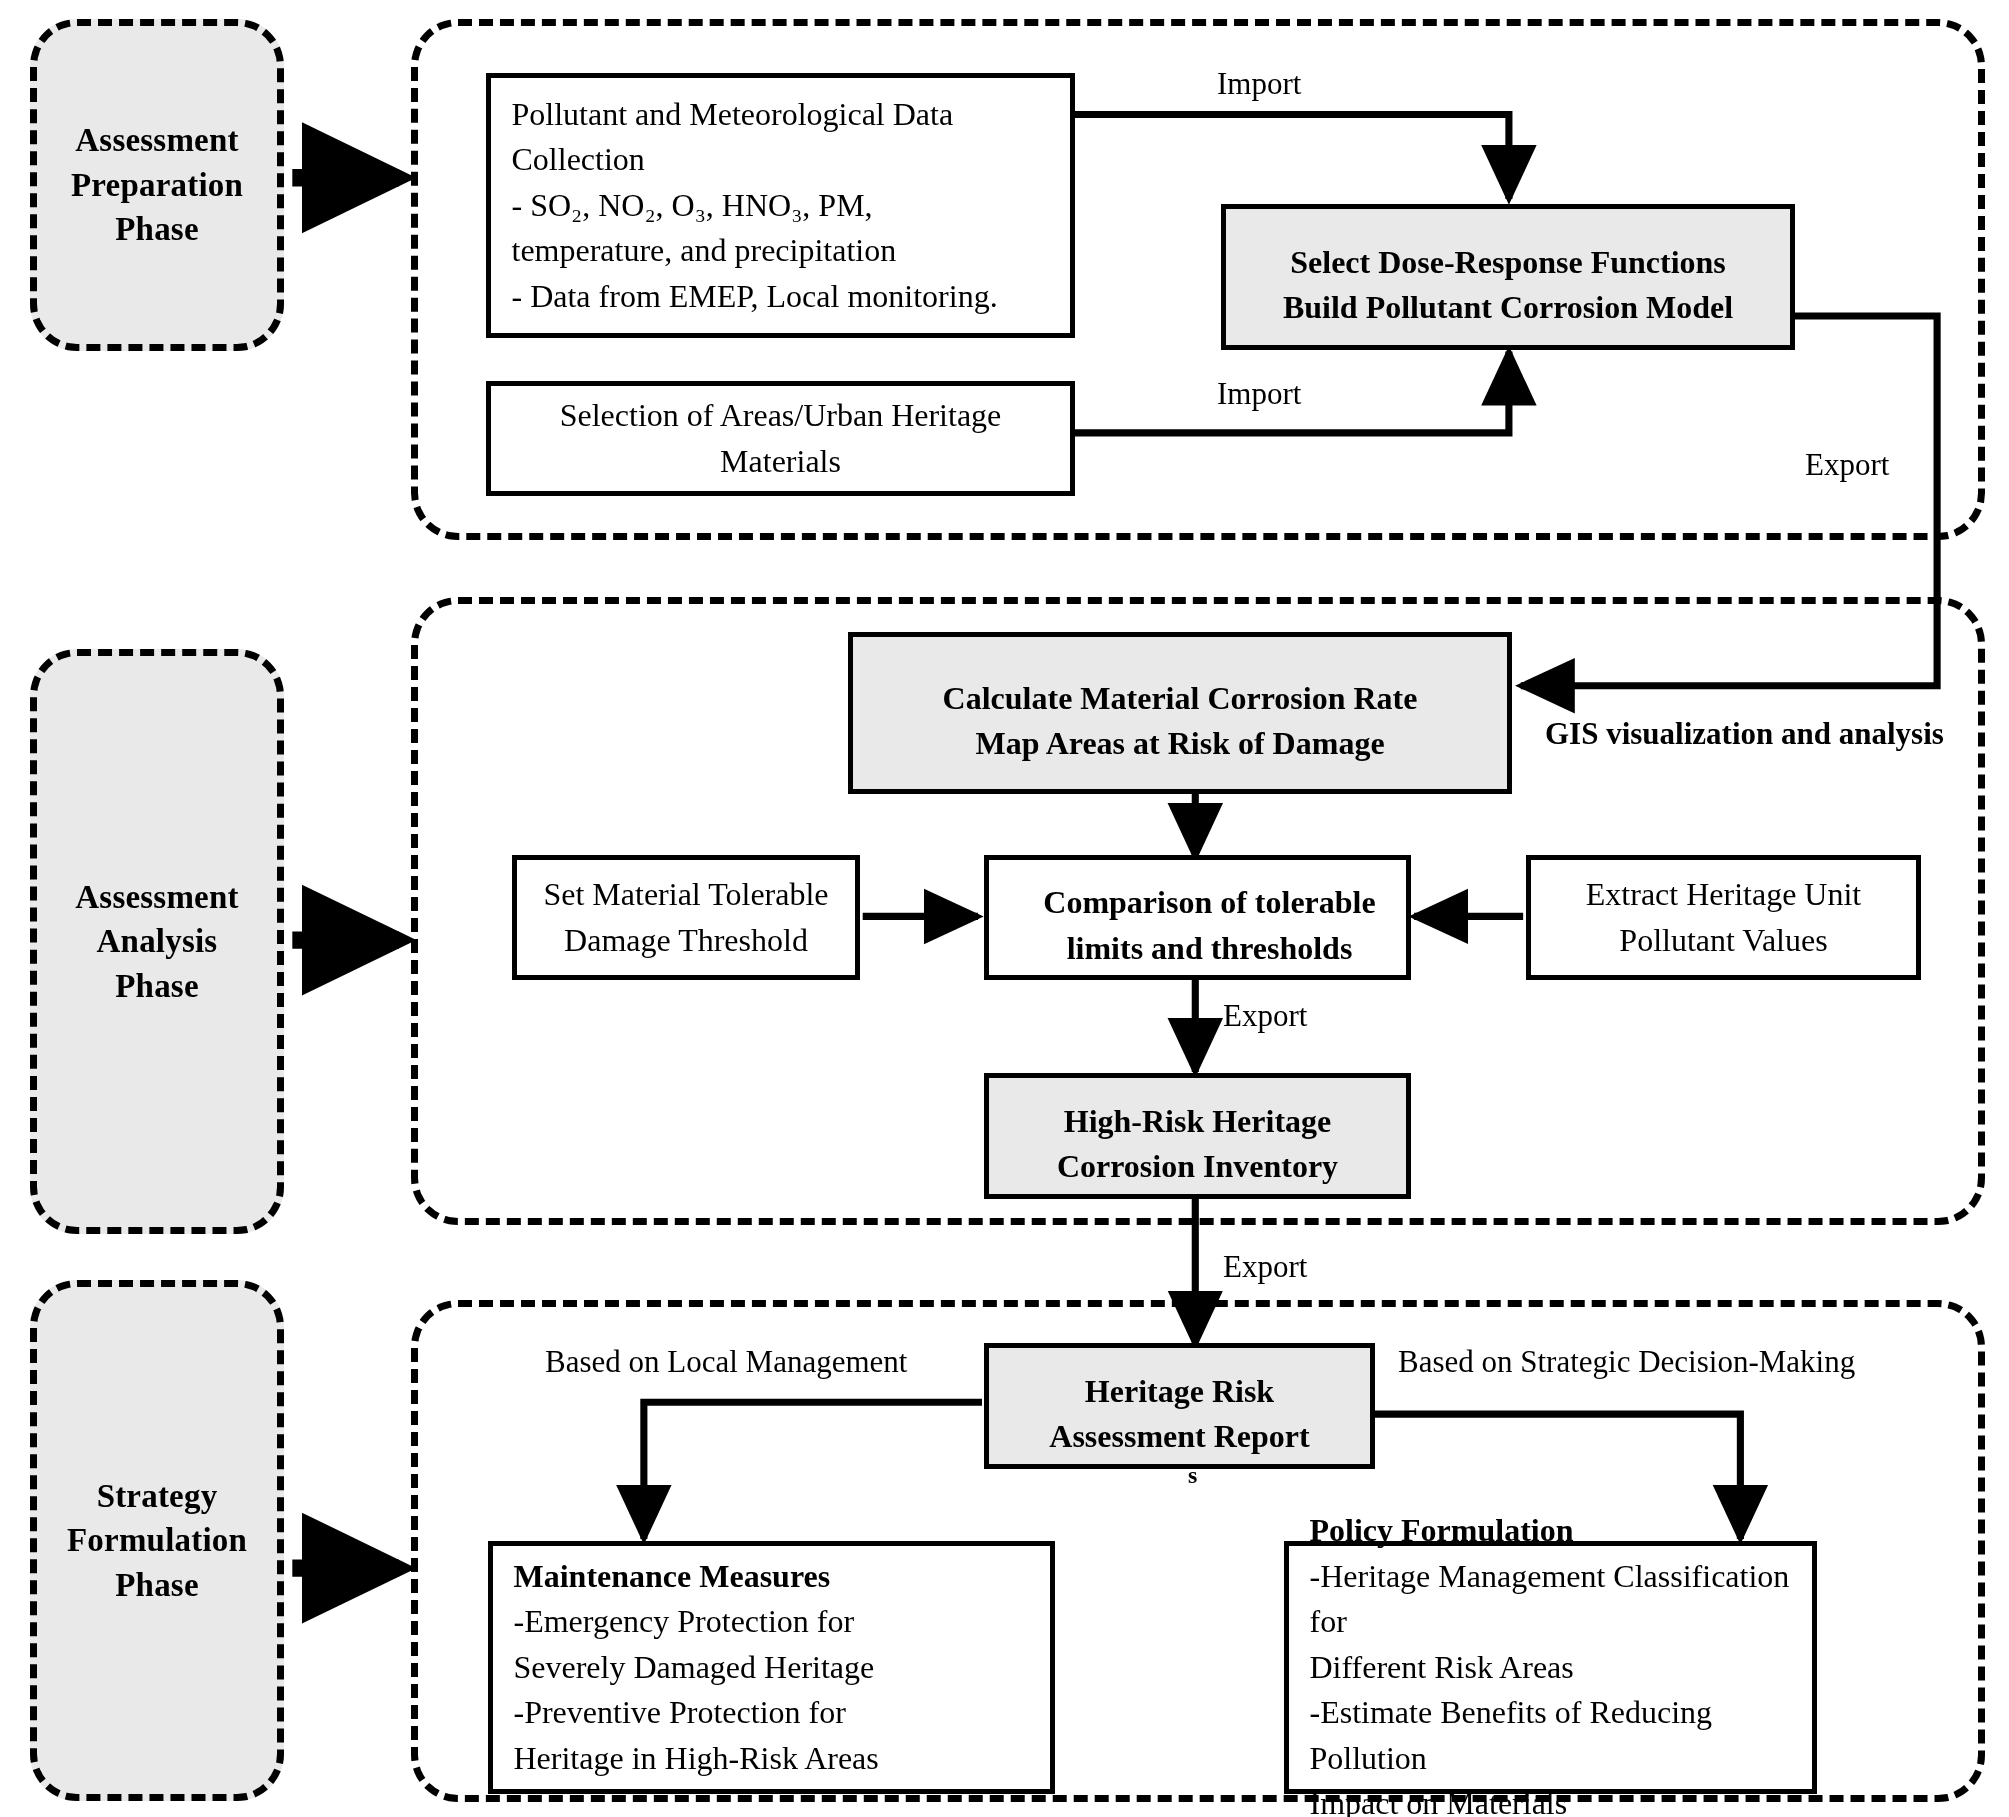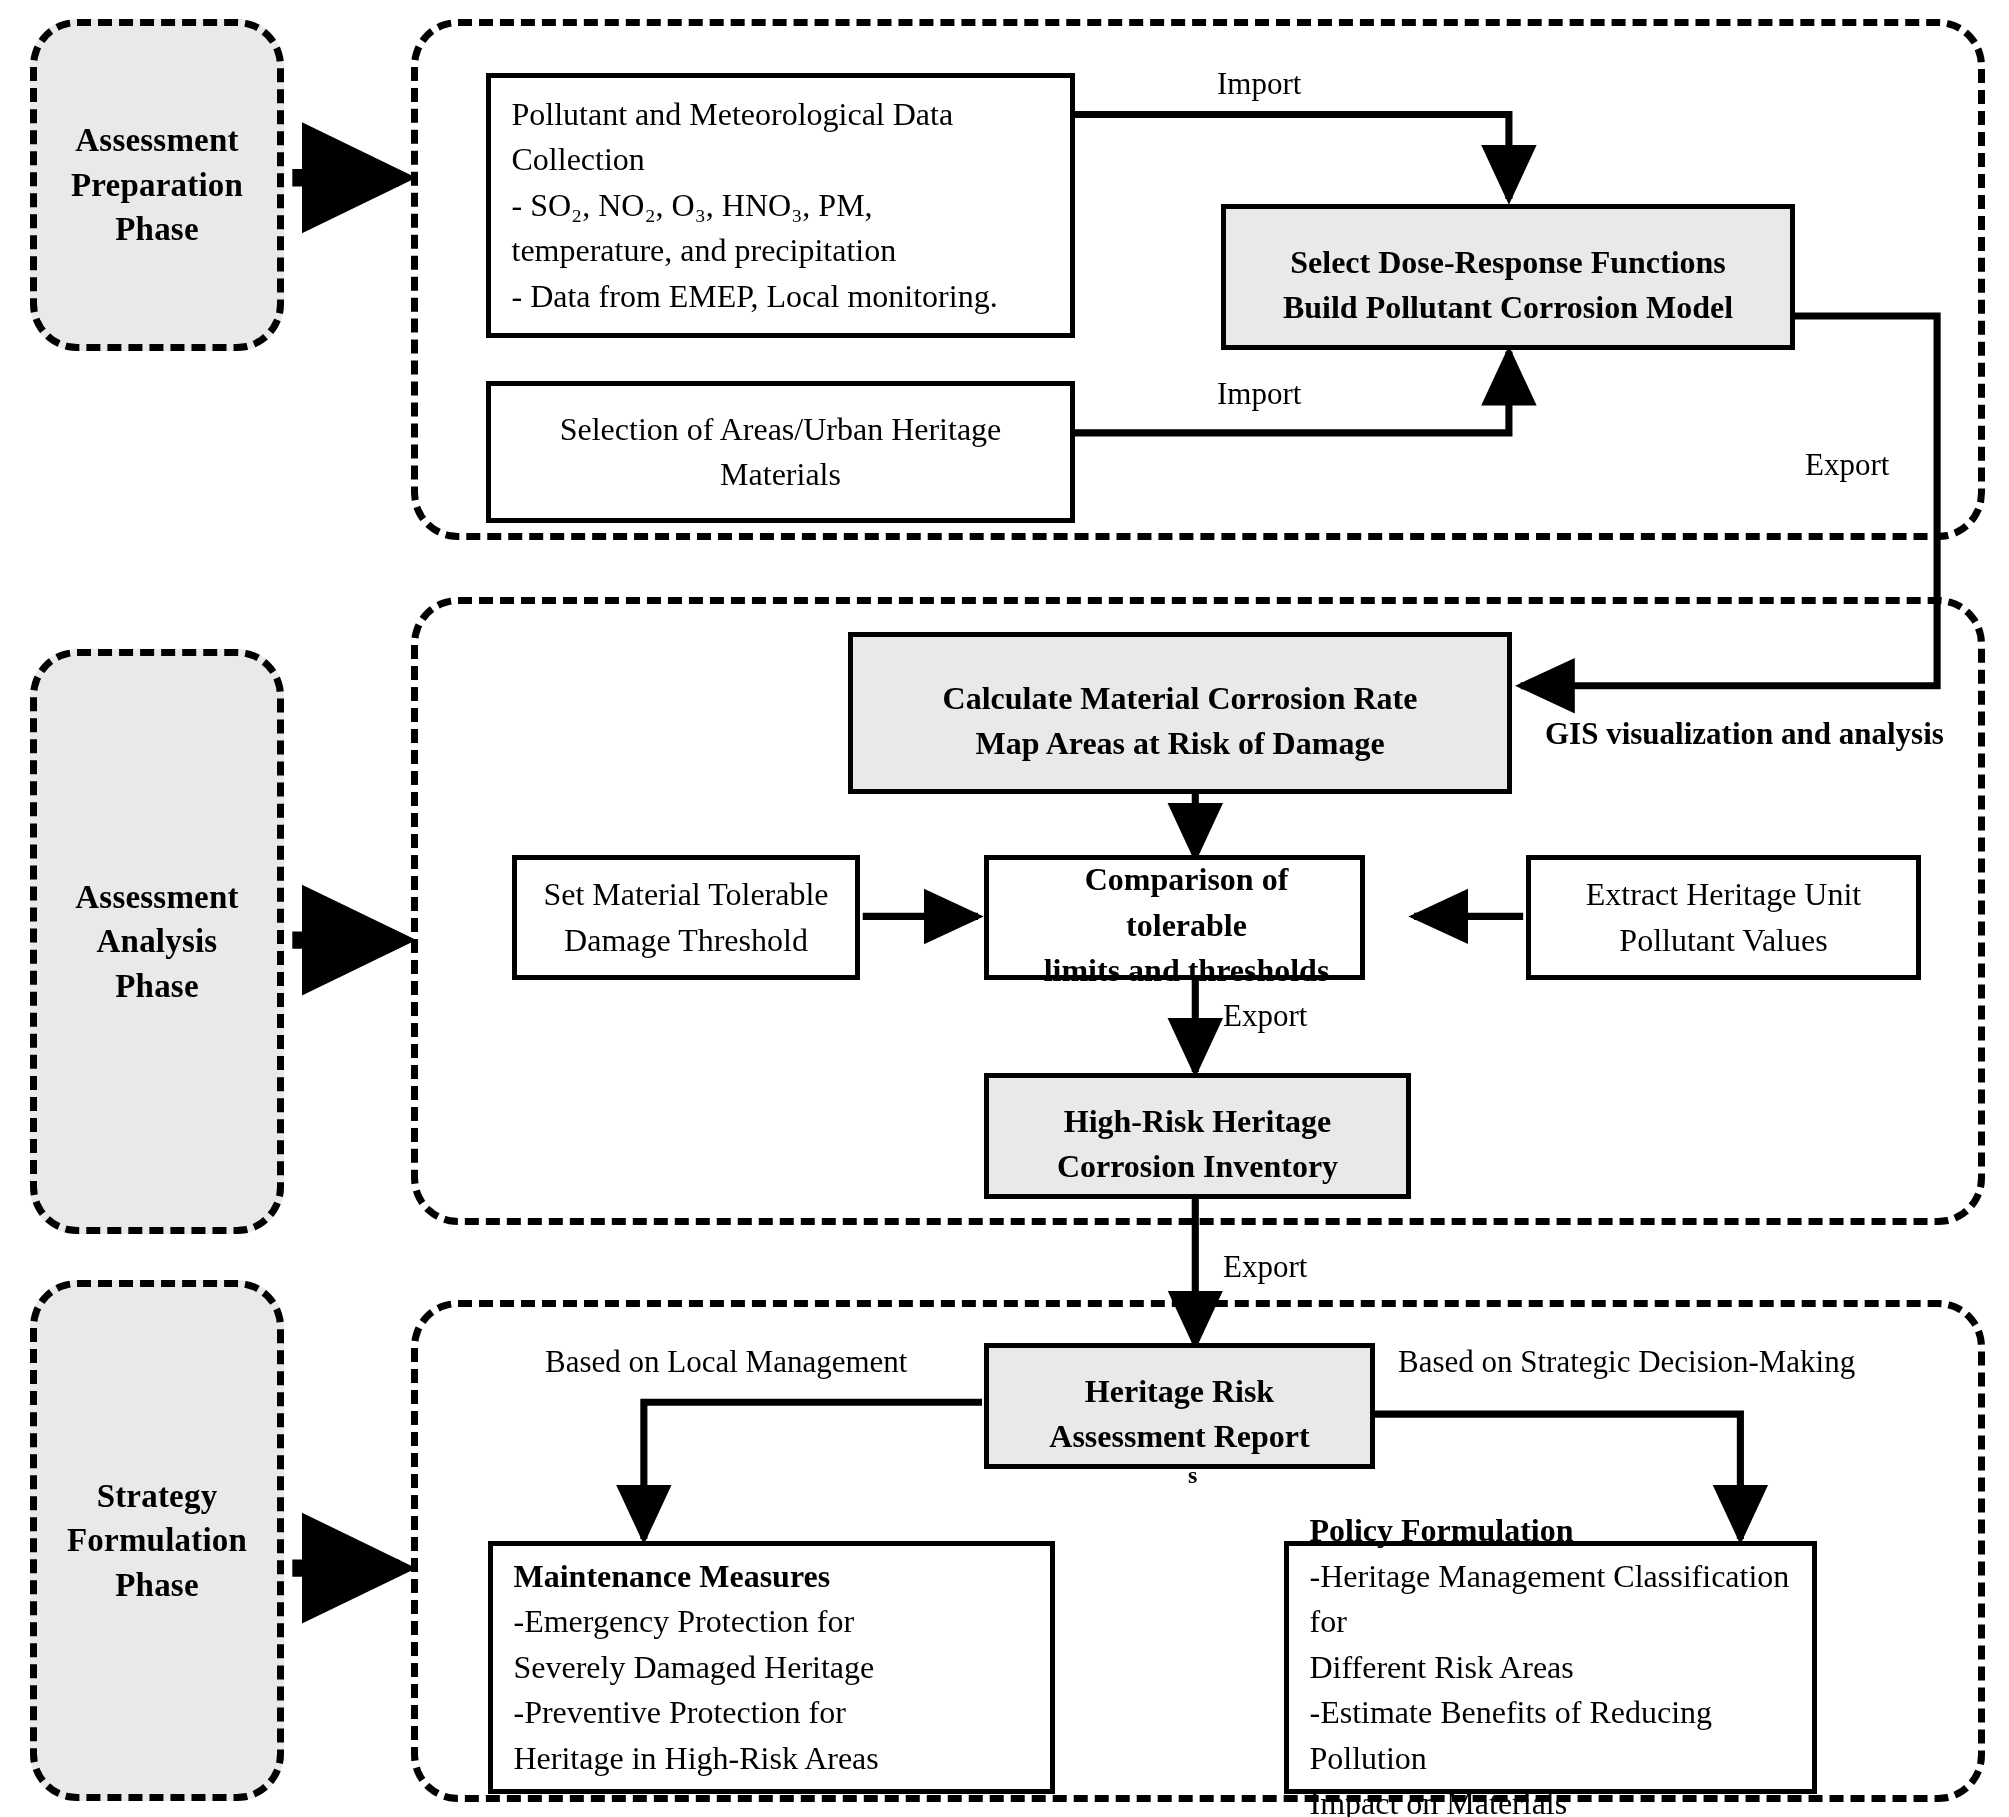--- a/index.html
+++ b/index.html
@@ -131,21 +131,21 @@
   <div class="node left" style="left:486px;top:73px;width:589px;height:265px;">
     <div class="txt">
       <span>Pollutant and Meteorological Data</span><br>
       <span>Collection</span><br>
       <span>- SO₂, NO₂, O₃, HNO₃, PM,</span><br>
       <span>temperature, and precipitation</span><br>
       <span>- Data from EMEP, Local monitoring.</span>
     </div>
   </div>
 
-  <div class="node center" style="left:486px;top:381px;width:589px;height:142px;">
+  <div class="node center" style="left:486px;top:381px;width:589px;height:115px;">
     <div class="txt">
       <span>Selection of Areas/Urban Heritage</span><br>
       <span>Materials</span>
     </div>
   </div>
 
   <div class="node center bold gray" style="left:1221px;top:204px;width:574px;height:146px;">
     <div class="txt">
       <span>Select Dose-Response Functions</span><br>
       <span>Build Pollutant Corrosion Model</span>
@@ -159,21 +159,21 @@
     </div>
   </div>
 
   <div class="node center" style="left:512px;top:855px;width:348px;height:125px;">
     <div class="txt">
       <span>Set Material Tolerable</span><br>
       <span>Damage Threshold</span>
     </div>
   </div>
 
-  <div class="node center bold" style="left:984px;top:855px;width:381px;height:125px;padding-left:24px;">
+  <div class="node center bold" style="left:984px;top:855px;width:427px;height:125px;padding-left:24px;">
     <div class="txt">
       <span>Comparison of tolerable</span><br>
       <span>limits and thresholds</span>
     </div>
   </div>
 
   <div class="node center" style="left:1526px;top:855px;width:395px;height:125px;">
     <div class="txt">
       <span>Extract Heritage Unit</span><br>
       <span>Pollutant Values</span>

